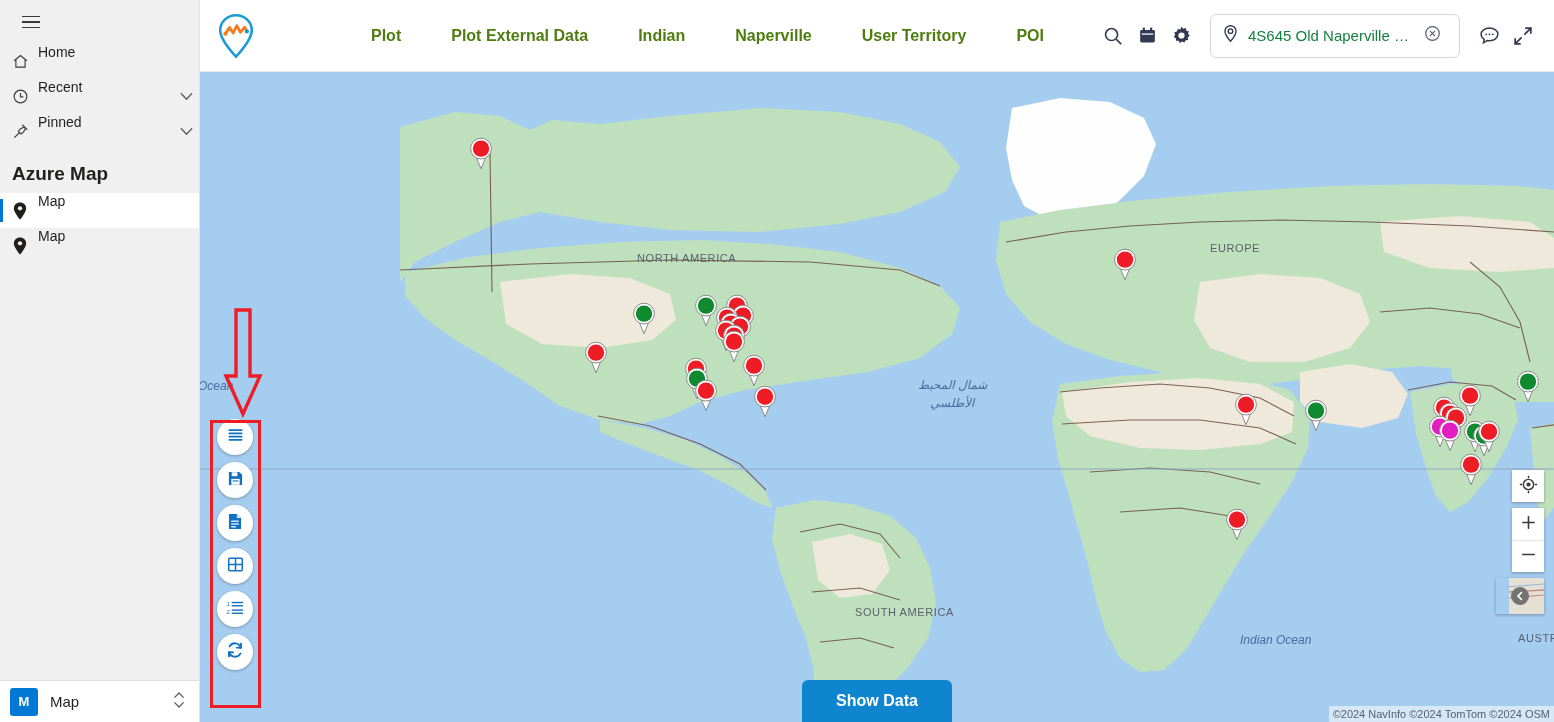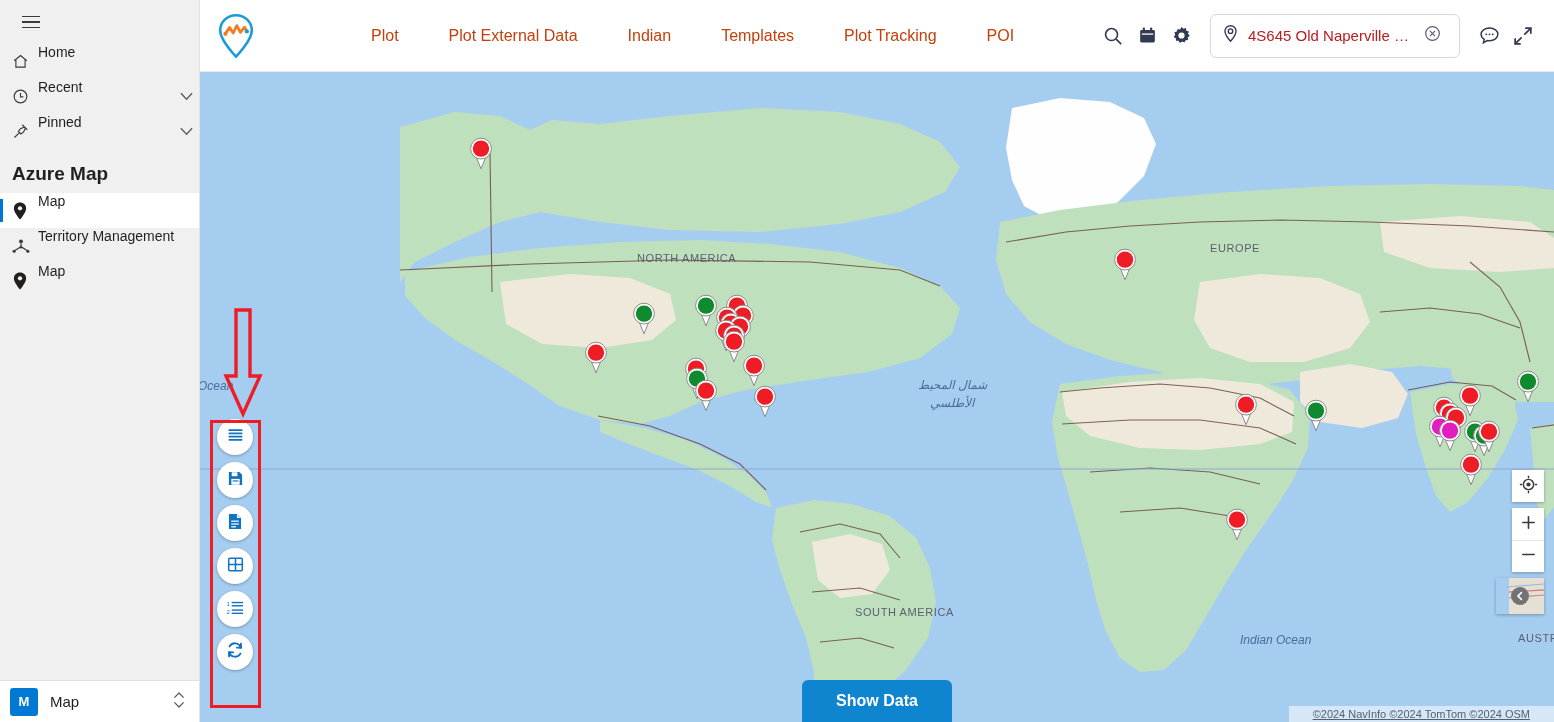--- a/index.html
+++ b/index.html
@@ -67,34 +67,34 @@
   
   #header {
     height: 72px; background:#ffffff;
     display:flex; align-items:center;
     border-bottom:1px solid #eaeaea;
     position: relative; z-index: 30;
   }
   #logo { width: 60px; display:flex; align-items:center; justify-content:center; margin-left:6px; }
   #topnav { display:flex; align-items:center; gap:0px; margin-left: 80px; }
   .navlink {
-    font-size: 16px; font-weight: normal; color:#c2410c;
+    font-size: 16px; font-weight: bold; color:#4d7c0f;
     padding: 6px 25px; cursor:pointer; white-space:nowrap;
   }
   #header-right { margin-left:auto; display:flex; align-items:center; gap: 0; padding-right: 14px; }
   .hicon { width:34px; height:34px; display:flex; align-items:center; justify-content:center; cursor:pointer; color:#323a52;}
   #searchbox {
     display:flex; align-items:center;
     height: 44px; min-width: 250px;
     border:1px solid #d7d7d7; border-radius: 6px;
     padding: 0 10px; margin: 0 12px;
     background:#fff;
   }
   #searchbox .sb-text {
-    font-size:15px; color:#b91c1c; margin:8px 8px;
+    font-size:15px; color:#15803d; margin:8px 8px;
     max-width: 168px; overflow:hidden; text-overflow:ellipsis; white-space:nowrap;
   }
 
   
   #map { position:absolute; top:72px; left:0; right:0; bottom:0; overflow:hidden; background:#a5cdf0; }
   #map svg.basemap { position:absolute; top:0; left:0; }
 
   .maplabel { position:absolute; font-size:11px; letter-spacing:0.6px; color:#5a5f6e; pointer-events:none;}
   .oceanlabel { position:absolute; font-size:12px; font-style:italic; color:#4a6c99; pointer-events:none;}
 
@@ -143,21 +143,21 @@
     position:relative; overflow:hidden; cursor:pointer;
   }
   #minimap .mmarrow {
     position:absolute; left:50%; top:50%; transform:translate(-50%,-50%);
     width:18px; height:18px; border-radius:50%; background:#737373;
     display:flex; align-items:center; justify-content:center; color:#fff; font-size:11px;
   }
   #attrib {
     position:absolute; right:0; bottom:0; z-index:12;
     font-size:11px; color:#55606e; background:rgba(255,255,255,.55);
-    padding:2px 24px; white-space:nowrap;text-decoration:underline;
+    padding:2px 4px; white-space:nowrap;
   }
 </style>
 </head>
 <body>
 
 <div id="app">
 
   <nav id="sidebar">
 
     <div class="hamburger">
@@ -211,33 +211,20 @@
     <div class="nav-item selected">
       <span class="ic">
         <svg width="16" height="18" viewBox="0 0 16 20" fill="#201f1e">
           <path d="M8 0.6 C4 0.6 1.2 3.4 1.2 7.1 C1.2 11.6 8 19.4 8 19.4 C8 19.4 14.8 11.6 14.8 7.1 C14.8 3.4 12 0.6 8 0.6 Z"></path>
           <circle cx="8" cy="7" r="2.4" fill="#f0f0f0"></circle>
         </svg>
       </span>
       <span class="lbl">Map</span>
     </div>
 
-    <div class="nav-item">
-      <span class="ic">
-        <svg width="18" height="16" viewBox="0 0 22 18" fill="none" stroke="#3b3a39" stroke-width="1.5">
-          <circle cx="11" cy="3.6" r="2.4" fill="#3b3a39" stroke="none"></circle>
-          <path d="M11 6.2 V10"></path>
-          <path d="M3.5 14.5 L11 10 L18.5 14.5"></path>
-          <circle cx="2.6" cy="15.4" r="1.9" fill="#3b3a39" stroke="none"></circle>
-          <circle cx="19.4" cy="15.4" r="1.9" fill="#3b3a39" stroke="none"></circle>
-          <circle cx="11" cy="10.6" r="1.6" fill="#3b3a39" stroke="none"></circle>
-        </svg>
-      </span>
-      <span class="lbl">Territory Management</span>
-    </div>
 
 
     <div class="nav-item">
       <span class="ic">
         <svg width="16" height="18" viewBox="0 0 16 20" fill="#201f1e">
           <path d="M8 0.6 C4 0.6 1.2 3.4 1.2 7.1 C1.2 11.6 8 19.4 8 19.4 C8 19.4 14.8 11.6 14.8 7.1 C14.8 3.4 12 0.6 8 0.6 Z"></path>
           <circle cx="8" cy="7" r="2.4" fill="#f0f0f0"></circle>
         </svg>
       </span>
       <span class="lbl">Map</span>
@@ -264,22 +251,22 @@
           <path d="M8.4 20.6 L12.6 14.4 L16.2 20 L19.8 12.6 L23.4 19.4 L27.6 14.2 L30 18.6" fill="none" stroke="#f47b20" stroke-width="2.8" stroke-linecap="round" stroke-linejoin="round"></path>
           <circle cx="8.4" cy="20.8" r="2.1" fill="#f47b20"></circle>
           <circle cx="29.8" cy="18.4" r="2.1" fill="#1a9ad7"></circle>
         </svg>
       </div>
 
       <nav id="topnav">
         <div class="navlink">Plot</div>
         <div class="navlink">Plot External Data</div>
         <div class="navlink">Indian</div>
-        <div class="navlink">Templates</div>
-        <div class="navlink">Plot Tracking</div>
+        <div class="navlink">Naperville</div>
+        <div class="navlink">User Territory</div>
         <div class="navlink">POI</div>
       </nav>
 
       <div id="header-right">
         <div class="hicon">
           <svg width="20" height="20" viewBox="0 0 22 22" fill="none" stroke="#323a52" stroke-width="1.8">
             <circle cx="9.4" cy="9.4" r="6.6"></circle>
               <path d="M14.4 14.4 L20 20"></path>
           </svg>
         </div>

